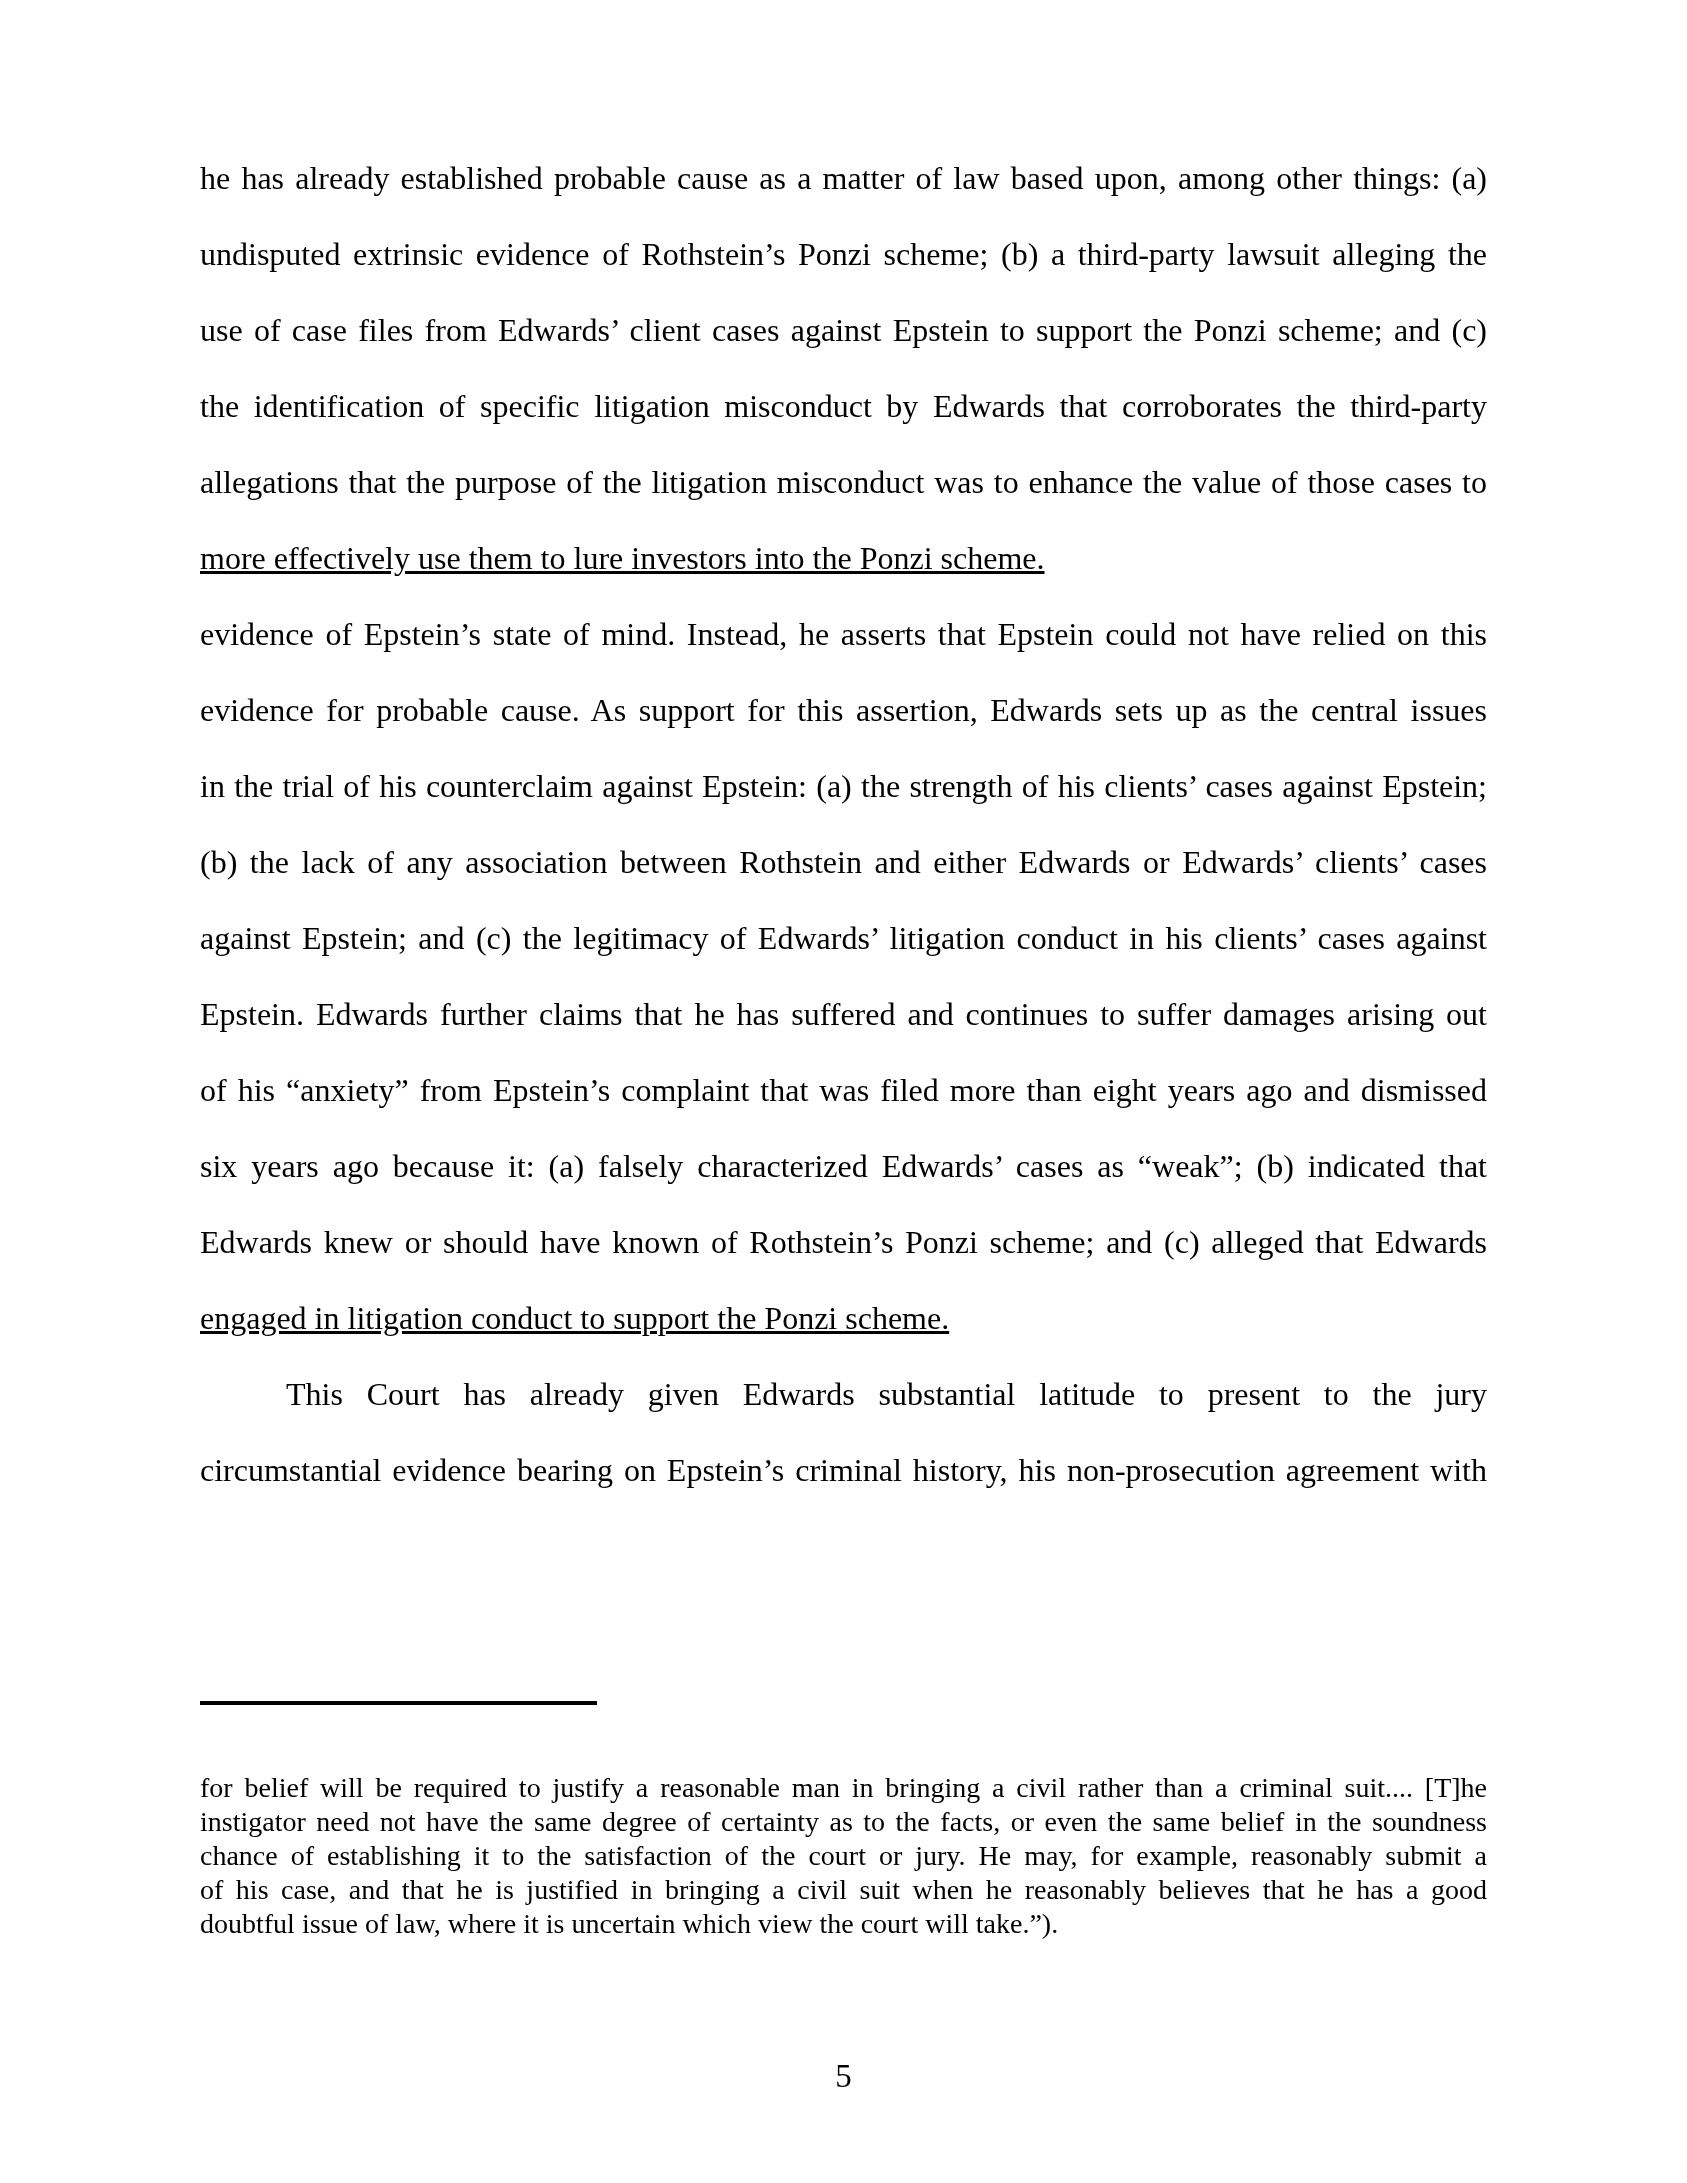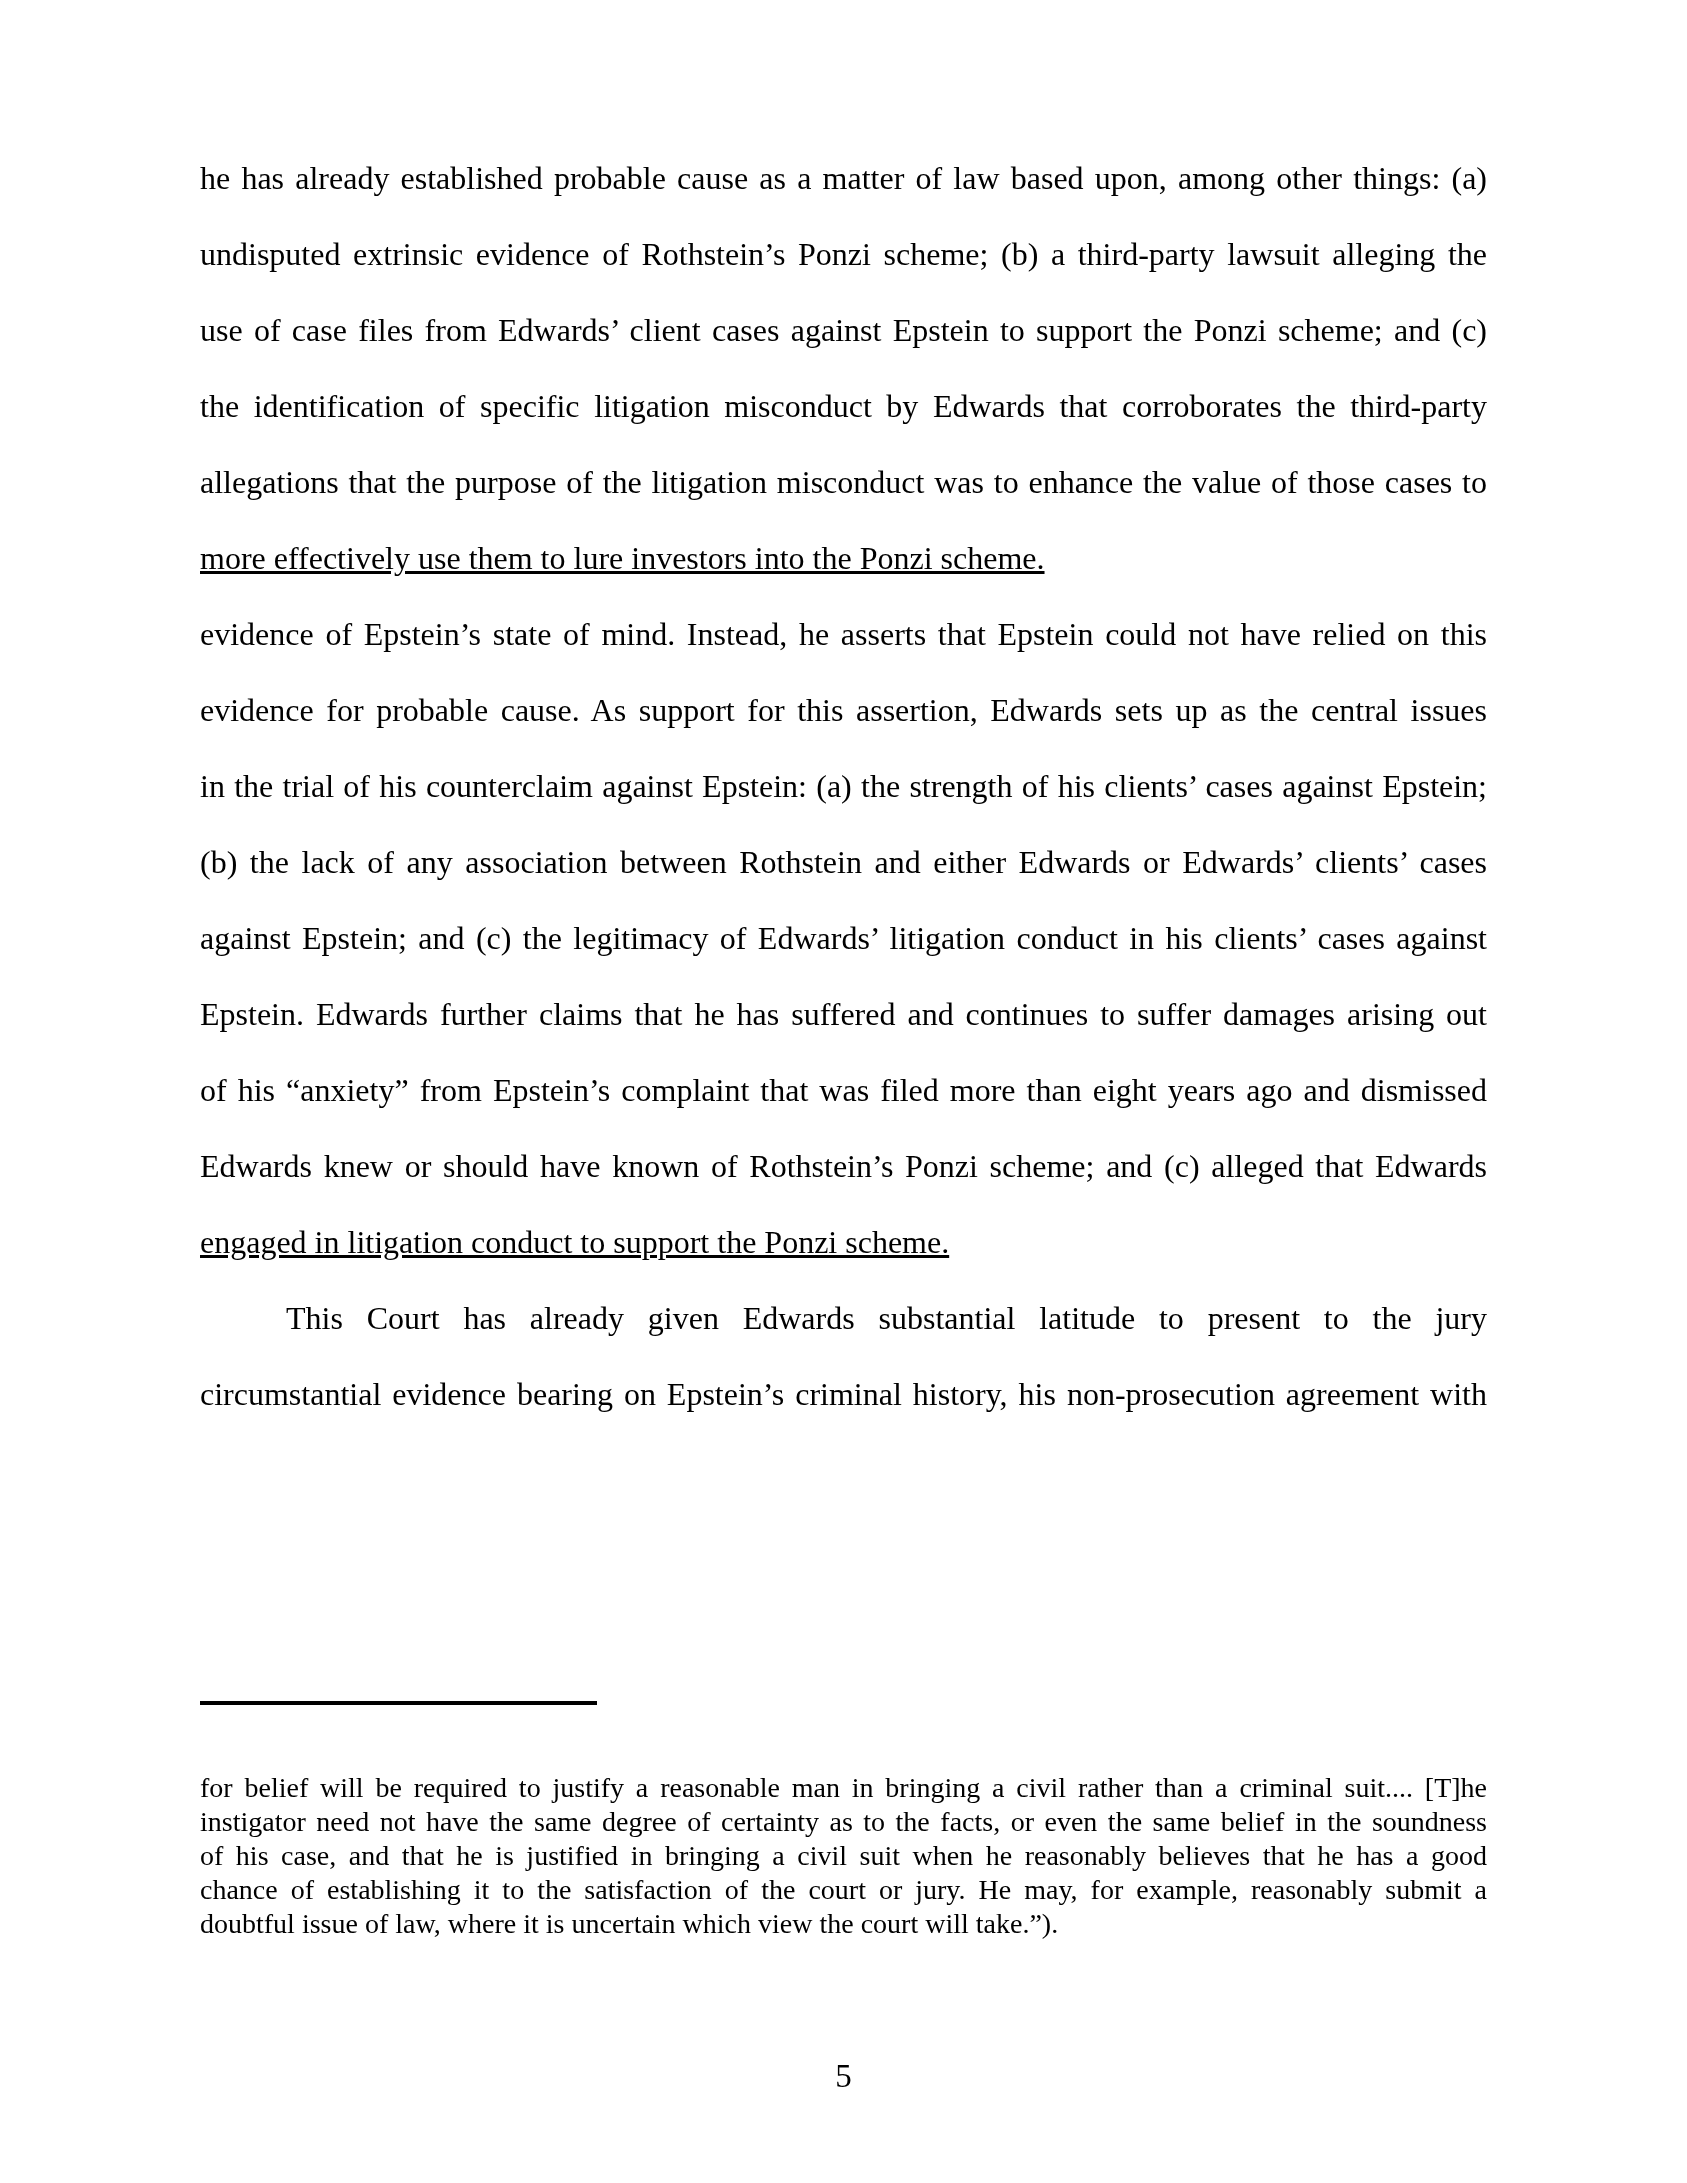--- a/index.html
+++ b/index.html
@@ -86,37 +86,38 @@
     </div>
 
     <div>
       <div class="line">evidence of Epstein’s state of mind.  Instead, he asserts that Epstein could not have relied on this</div>
       <div class="line">evidence for probable cause.  As support for this assertion, Edwards sets up as the central issues</div>
       <div class="line">in the trial of his counterclaim against Epstein: (a) the strength of his clients’ cases against Epstein;</div>
       <div class="line">(b) the lack of any association between Rothstein and either Edwards or Edwards’ clients’ cases</div>
       <div class="line">against Epstein; and (c) the legitimacy of Edwards’ litigation conduct in his clients’ cases against</div>
       <div class="line">Epstein.  Edwards further claims that he has suffered and continues to suffer damages arising out</div>
       <div class="line">of his “anxiety” from Epstein’s complaint that was filed more than eight years ago and dismissed</div>
+      <div class="line">six years ago because it: (a) falsely characterized Edwards’ cases as “weak”; (b) indicated that</div>
       <div class="line">Edwards knew or should have known of Rothstein’s Ponzi scheme; and (c) alleged that Edwards</div>
       <div class="line last">engaged in litigation conduct to support the Ponzi scheme.</div>
     </div>
 
     <div>
       <div class="line indent">This Court has already given Edwards substantial latitude to present to the jury</div>
       <div class="line">circumstantial evidence bearing on Epstein’s criminal history, his non-prosecution agreement with</div>
     </div>
 
   </div>
 
   <div class="fn-sep"></div>
 
   <div class="footnote">
     <div class="line">for belief will be required to justify a reasonable man in bringing a civil rather than a criminal suit.... [T]he</div>
     <div class="line">instigator need not have the same degree of certainty as to the facts, or even the same belief in the soundness</div>
+    <div class="line">chance of establishing it to the satisfaction of the court or jury. He may, for example, reasonably submit a</div>
     <div class="line">of his case, and that he is justified in bringing a civil suit when he reasonably believes that he has a good</div>
-    <div class="line">chance of establishing it to the satisfaction of the court or jury. He may, for example, reasonably submit a</div>
     <div class="line last">doubtful issue of law, where it is uncertain which view the court will take.”).</div>
   </div>
 
   <div class="page-num">5</div>
 
 </div>
 
 
 </body></html>

